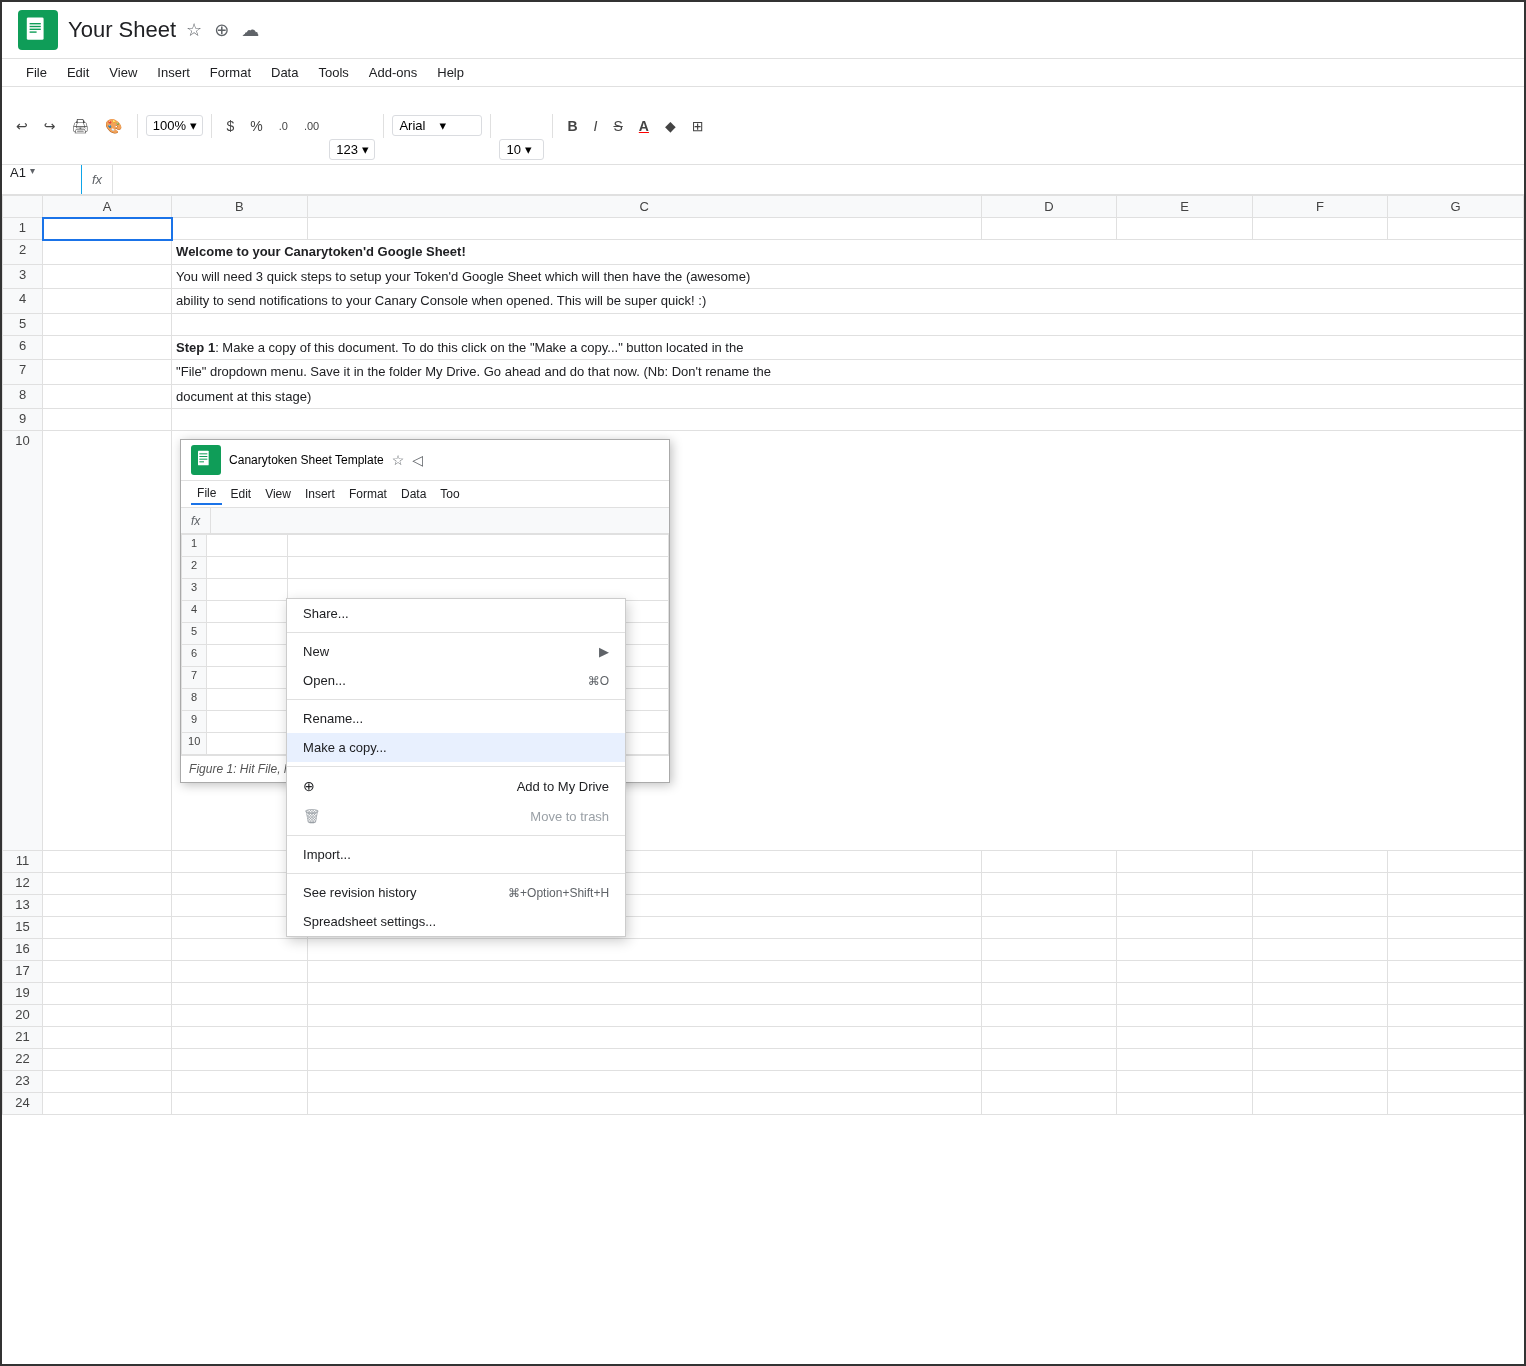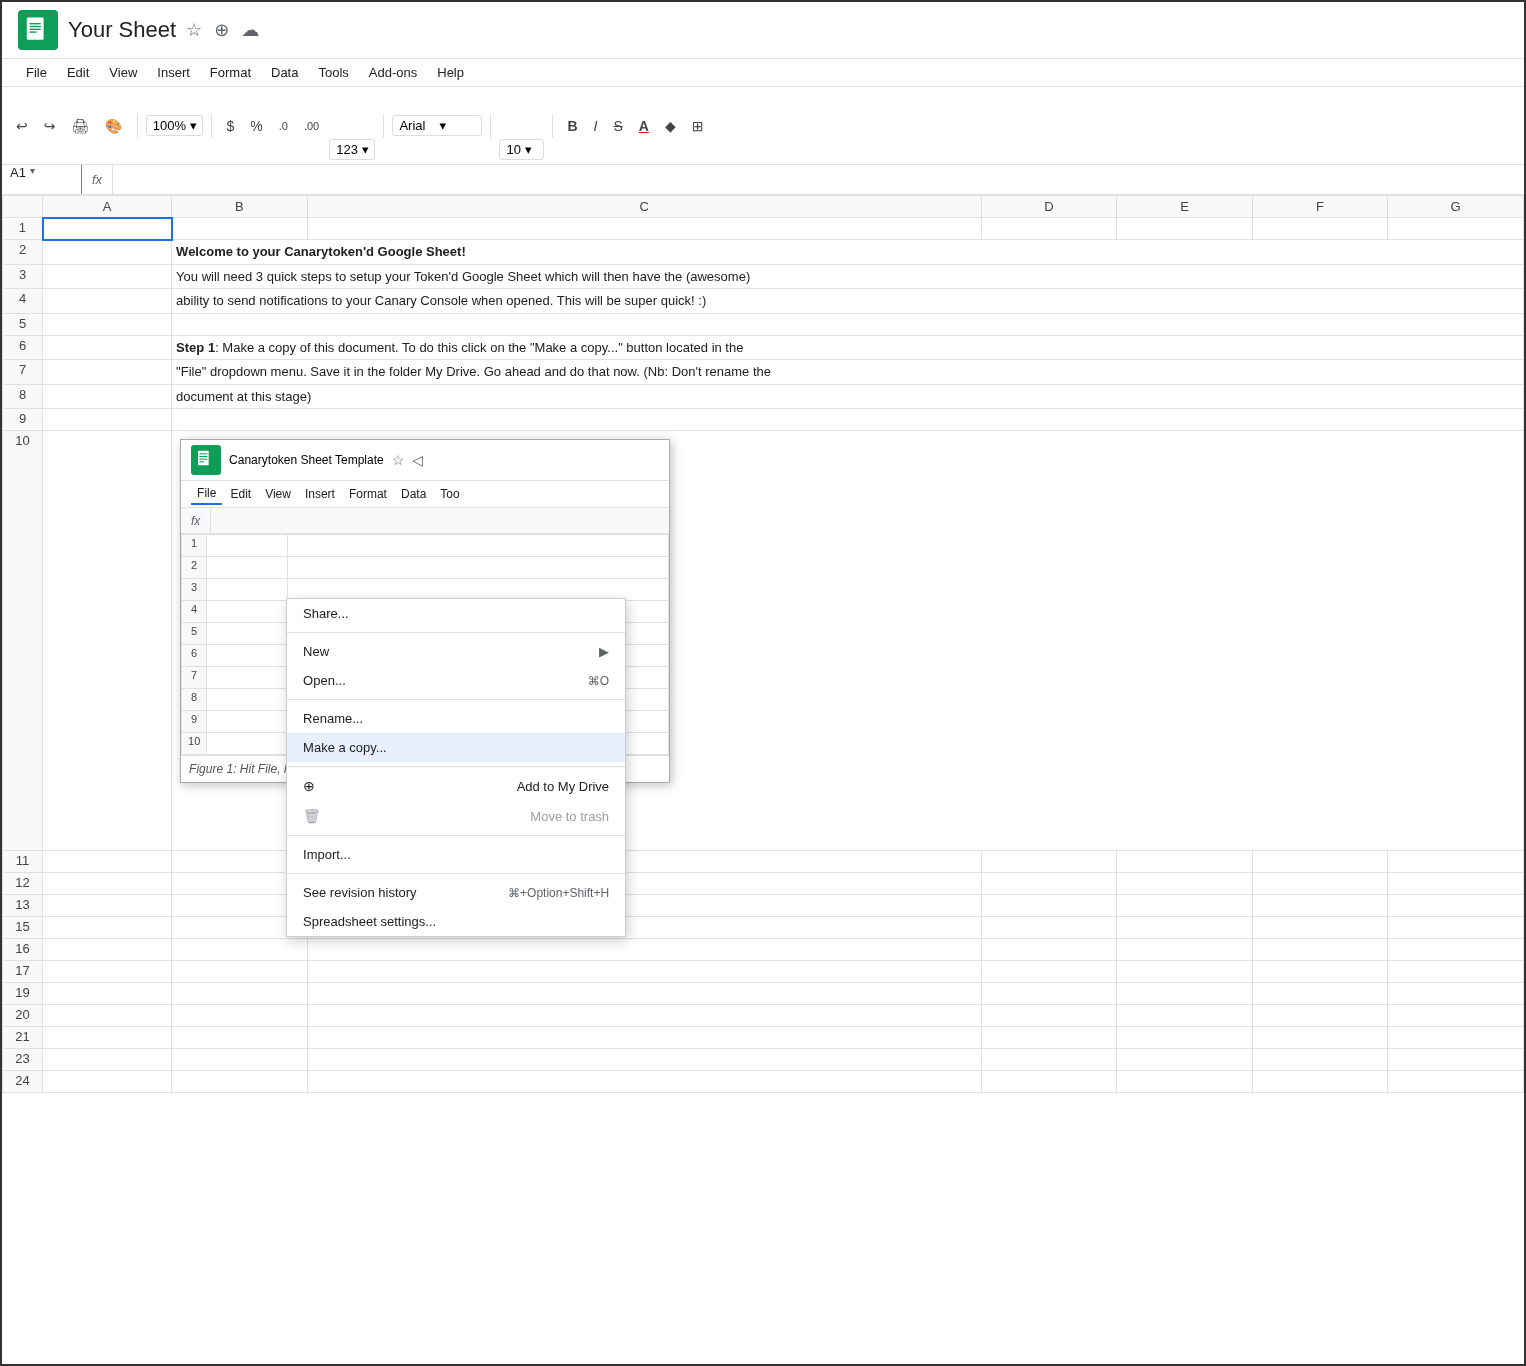--- a/index.html
+++ b/index.html
@@ -749,20 +749,30 @@
         <td class="row-header">21</td>
         <td></td>
           <td></td>
           <td></td>
           <td></td>
           <td></td>
           <td></td>
           <td></td>
       </tr>
       <tr>
+        <td class="row-header">22</td>
+        <td></td>
+          <td></td>
+          <td></td>
+          <td></td>
+          <td></td>
+          <td></td>
+          <td></td>
+      </tr>
+      <tr>
         <td class="row-header">23</td>
         <td></td>
           <td></td>
           <td></td>
           <td></td>
           <td></td>
           <td></td>
           <td></td>
       </tr>
       <tr>

